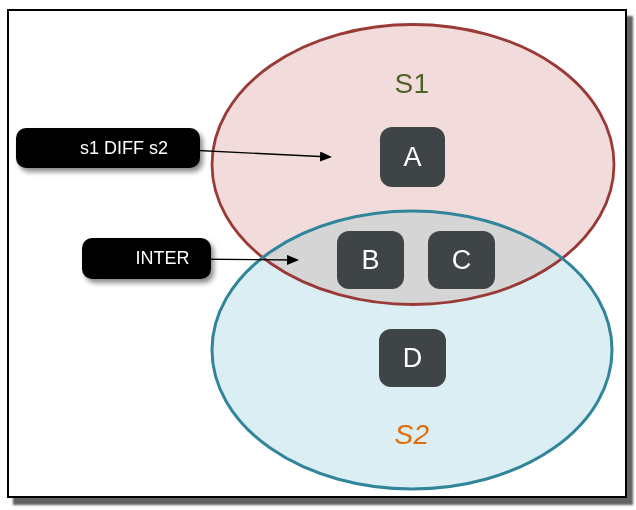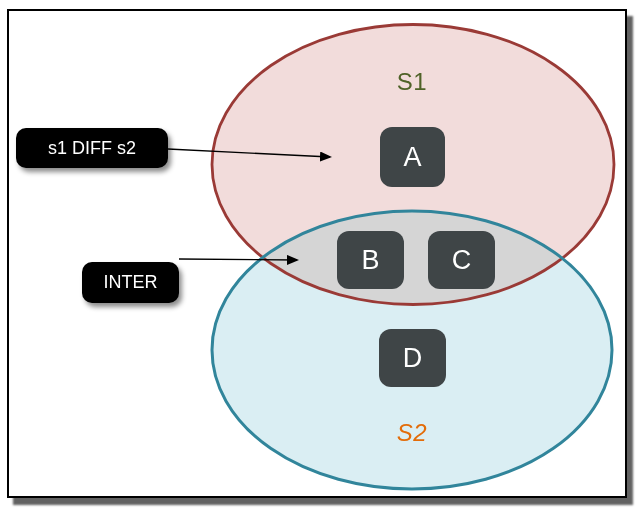--- a/index.html
+++ b/index.html
@@ -29,21 +29,21 @@
   #venn-svg {
     position: absolute;
     left: 0;
     top: 0;
     width: 636px;
     height: 510px;
   }
   .set-label {
     position: absolute;
     transform: translateX(-50%);
-    font-size: 24px;
+    font-size: 28px;
     letter-spacing: 0.5px;
   }
   #set1-label {
     left: 412px;
     top: 68px;
     color: #4f6228;
   }
   #set2-label {
     left: 412px;
     top: 419px;
@@ -67,23 +67,24 @@
   .callout-box {
     position: absolute;
     background: #000000;
     border-radius: 10px;
     color: #ffffff;
     font-size: 18px;
     display: flex;
     align-items: center;
     justify-content: center;
     box-shadow: 3px 4px 5px rgba(0,0,0,0.45);
+    padding-left: 32px;
   }
   #callout-diff  { left: 16px; top: 128px; width: 152px; height: 40px; }
-  #callout-inter { left: 82px; top: 238px; width: 97px;  height: 41px; margin-top: 24px; }
+  #callout-inter { left: 82px; top: 238px; width: 97px;  height: 41px; }
 </style>
 </head>
 <body>
 
 <div id="canvas">
   <div id="frame"></div>
 
   <svg id="venn-svg" viewBox="0 0 636 510" xmlns="http://www.w3.org/2000/svg">
     <defs>
       <clipPath id="clip-set1">

